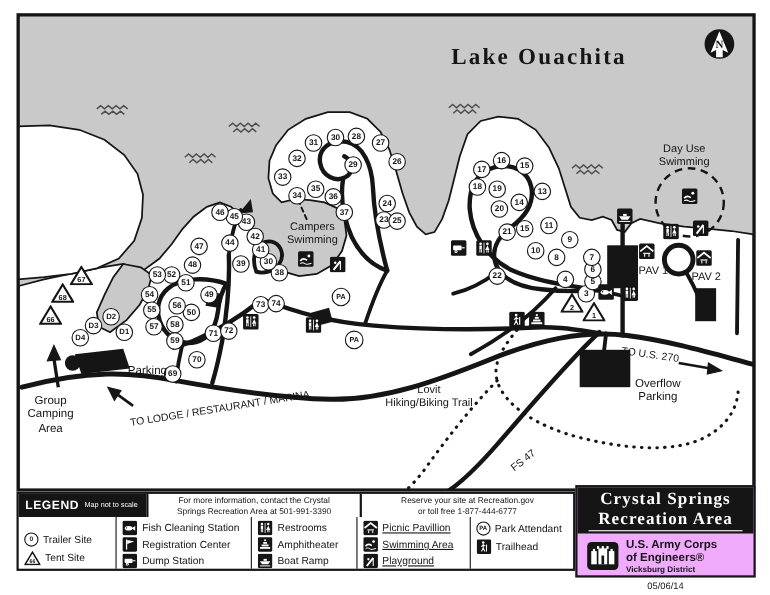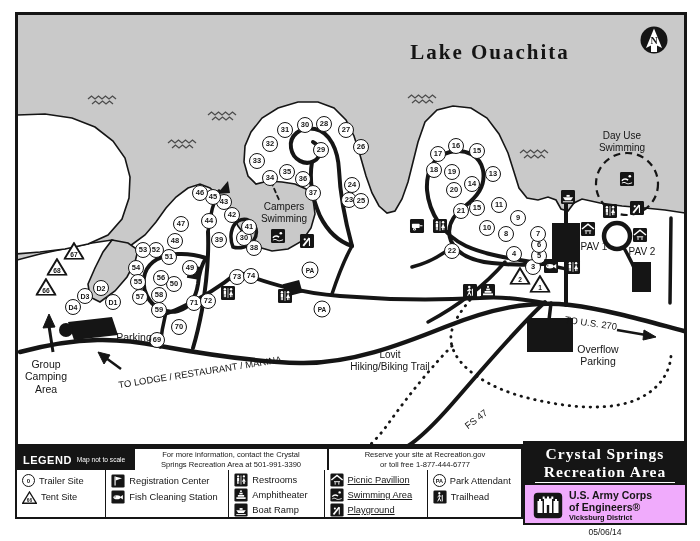--- a/index.html
+++ b/index.html
@@ -252,21 +252,21 @@
       <div class="site" style="left: 285px; top: 130px;">31</div>
       <div class="site" style="left: 270px; top: 144px;">32</div>
       <div class="site" style="left: 257px; top: 161px;">33</div>
       <div class="site" style="left: 270px; top: 178px;">34</div>
       <div class="site" style="left: 287px; top: 172px;">35</div>
       <div class="site" style="left: 303px; top: 179px;">36</div>
       <div class="site" style="left: 313px; top: 193px;">37</div>
       <div class="site" style="left: 254px; top: 248px;">38</div>
       <div class="site" style="left: 219px; top: 240px;">39</div>
       <div class="site" style="left: 244px; top: 238px;">30</div>
-      <div class="site" style="left: 237px; top: 227px; margin-left: 12px;">41</div>
+      <div class="site" style="left: 237px; top: 227px;">41</div>
       <div class="site" style="left: 232px; top: 215px;">42</div>
       <div class="site" style="left: 224px; top: 202px;">43</div>
       <div class="site" style="left: 209px; top: 221px;">44</div>
       <div class="site" style="left: 213px; top: 197px;">45</div>
       <div class="site" style="left: 200px; top: 193px;">46</div>
       <div class="site" style="left: 181px; top: 224px;">47</div>
       <div class="site" style="left: 175px; top: 241px;">48</div>
       <div class="site" style="left: 190px; top: 268px;">49</div>
       <div class="site" style="left: 174px; top: 284px;">50</div>
       <div class="site" style="left: 169px; top: 257px;">51</div>
@@ -385,51 +385,59 @@
       <div class="leg-title">
         <span class="t">LEGEND</span>
         <span class="n">Map not to scale</span>
       </div>
       <div class="leg-info" style="max-width:196px;">For more information, contact the Crystal
 Springs Recreation Area at 501-991-3390</div>
       <div class="leg-info">Reserve your site at Recreation.gov
 or toll free 1-877-444-6777</div>
     </div>
     <div id="legend-items">
-        <div class="leg-col" style="width: 90px;">
+        <div class="leg-col" style="width: 90px; justify-content: flex-end;">
           <div class="leg-row">
             <div class="leg-circ">0</div>
             <span class="lab">Trailer Site</span>
           </div>
           <div class="leg-row">
             <div style="display: flex;">
               <svg width="15" height="13.2" viewBox="0 0 22 19.4">
                 <polygon points="11,1.5 21,18 1,18" fill="#fff" stroke="#151515" stroke-width="2"></polygon>
                 <text x="11" y="16" text-anchor="middle" font-size="7" font-weight="bold" fill="#151515" font-family="Liberation Sans, sans-serif">66</text>
               </svg>
             </div>
             <span class="lab">Tent Site</span>
           </div>
         </div>
         <div class="leg-col" style="width: 124px;">
           <div class="leg-row">
             <div style="display: flex;">
               <svg width="14" height="14" viewBox="0 0 16 16">
+                <use href="#sym-fish-cleaning-station" xlink:href="#sym-fish-cleaning-station"></use>
+              </svg>
+            </div>
+            <span class="lab">Fish Cleaning Station</span>
+          </div>
+          <div class="leg-row">
+            <div style="display: flex;">
+              <svg width="14" height="14" viewBox="0 0 16 16">
                 <use href="#sym-registration-center" xlink:href="#sym-registration-center"></use>
               </svg>
             </div>
             <span class="lab">Registration Center</span>
           </div>
           <div class="leg-row">
             <div style="display: flex;">
               <svg width="14" height="14" viewBox="0 0 16 16">
-                <use href="#sym-fish-cleaning-station" xlink:href="#sym-fish-cleaning-station"></use>
-              </svg>
-            </div>
-            <span class="lab">Fish Cleaning Station</span>
+                <use href="#sym-dump-station" xlink:href="#sym-dump-station"></use>
+              </svg>
+            </div>
+            <span class="lab">Dump Station</span>
           </div>
         </div>
         <div class="leg-col" style="width: 96px;">
           <div class="leg-row">
             <div style="display: flex;">
               <svg width="14" height="14" viewBox="0 0 16 16">
                 <use href="#sym-restrooms" xlink:href="#sym-restrooms"></use>
               </svg>
             </div>
             <span class="lab">Restrooms</span>

